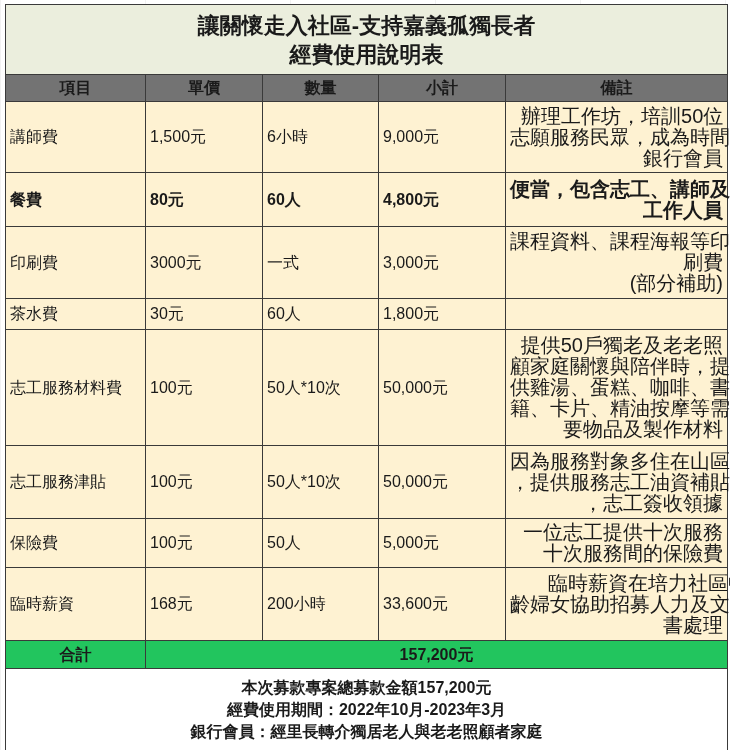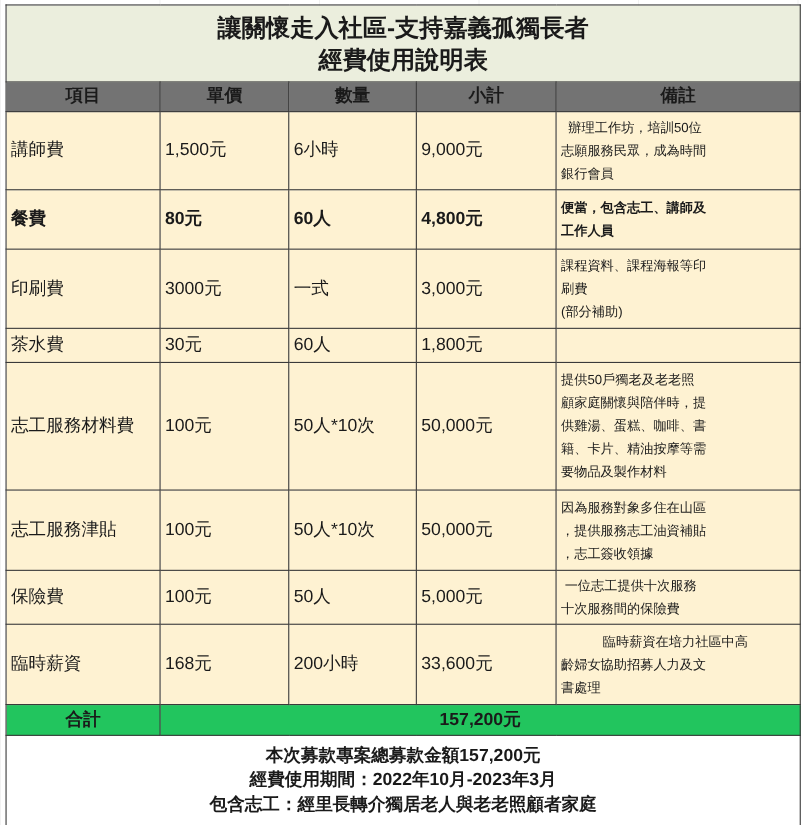--- a/index.html
+++ b/index.html
@@ -6,21 +6,21 @@
   html, body { width: 730px; height: 750px; background: #ffffff; overflow: hidden; }
   body { font-family: "Liberation Sans", "DejaVu Sans", sans-serif; color: #1a1a1a; position: relative; }
   .gridbg { position: absolute; inset: 0;
     background-image: linear-gradient(to right, #e4e4e4 1px, transparent 1px);
     background-size: 145px 100%; background-position: 145px 0; opacity: .5; }
   table.sheet { position: absolute; left: 5px; top: 4px; width: 722px; border-collapse: collapse; table-layout: fixed; }
   table.sheet td { border: 1.5px solid #3a3a3a; font-size: 16px; line-height: 22px; vertical-align: middle; padding: 0 4px; }
   .title-cell { background: #ebeedd; height: 70px; text-align: center; font-weight: bold; font-size: 22px !important; line-height: 29px !important; }
   .hdr td { background: #737373; height: 27px; text-align: center; font-weight: bold; font-size: 17px; }
   .row td { background: #fef2d2; }
-  .row td.note { font-size: 12px; line-height: 21px; padding: 2px 4px; }
+  .row td.note { font-size: 20px; line-height: 21px; padding: 2px 4px; text-align: right; }
   .total td { background: #22c55e; height: 28px; text-align: center; font-weight: bold; font-size: 17px; }
   .footer td { background: #ffffff; height: 82px; text-align: center; font-weight: bold; font-size: 16px; line-height: 22px; }
   .line { display: block; }
 </style>
 </head>
 <body>
 
 <div class="gridbg"></div>
 
 <table class="sheet">
@@ -136,17 +136,17 @@
     </tbody>
   <tbody>
       <tr class="total">
     <td>合計</td>
     <td colspan="4">157,200元</td>
   </tr>
   <tr class="footer">
     <td colspan="5">
       <span class="line">本次募款專案總募款金額157,200元</span>
       <span class="line">經費使用期間：2022年10月-2023年3月</span>
-      <span class="line">包含志工：經里長轉介獨居老人與老老照顧者家庭</span>
+      <span class="line">銀行會員：經里長轉介獨居老人與老老照顧者家庭</span>
     </td>
   </tr>
 </tbody>
   </table>
 
 </body></html>

